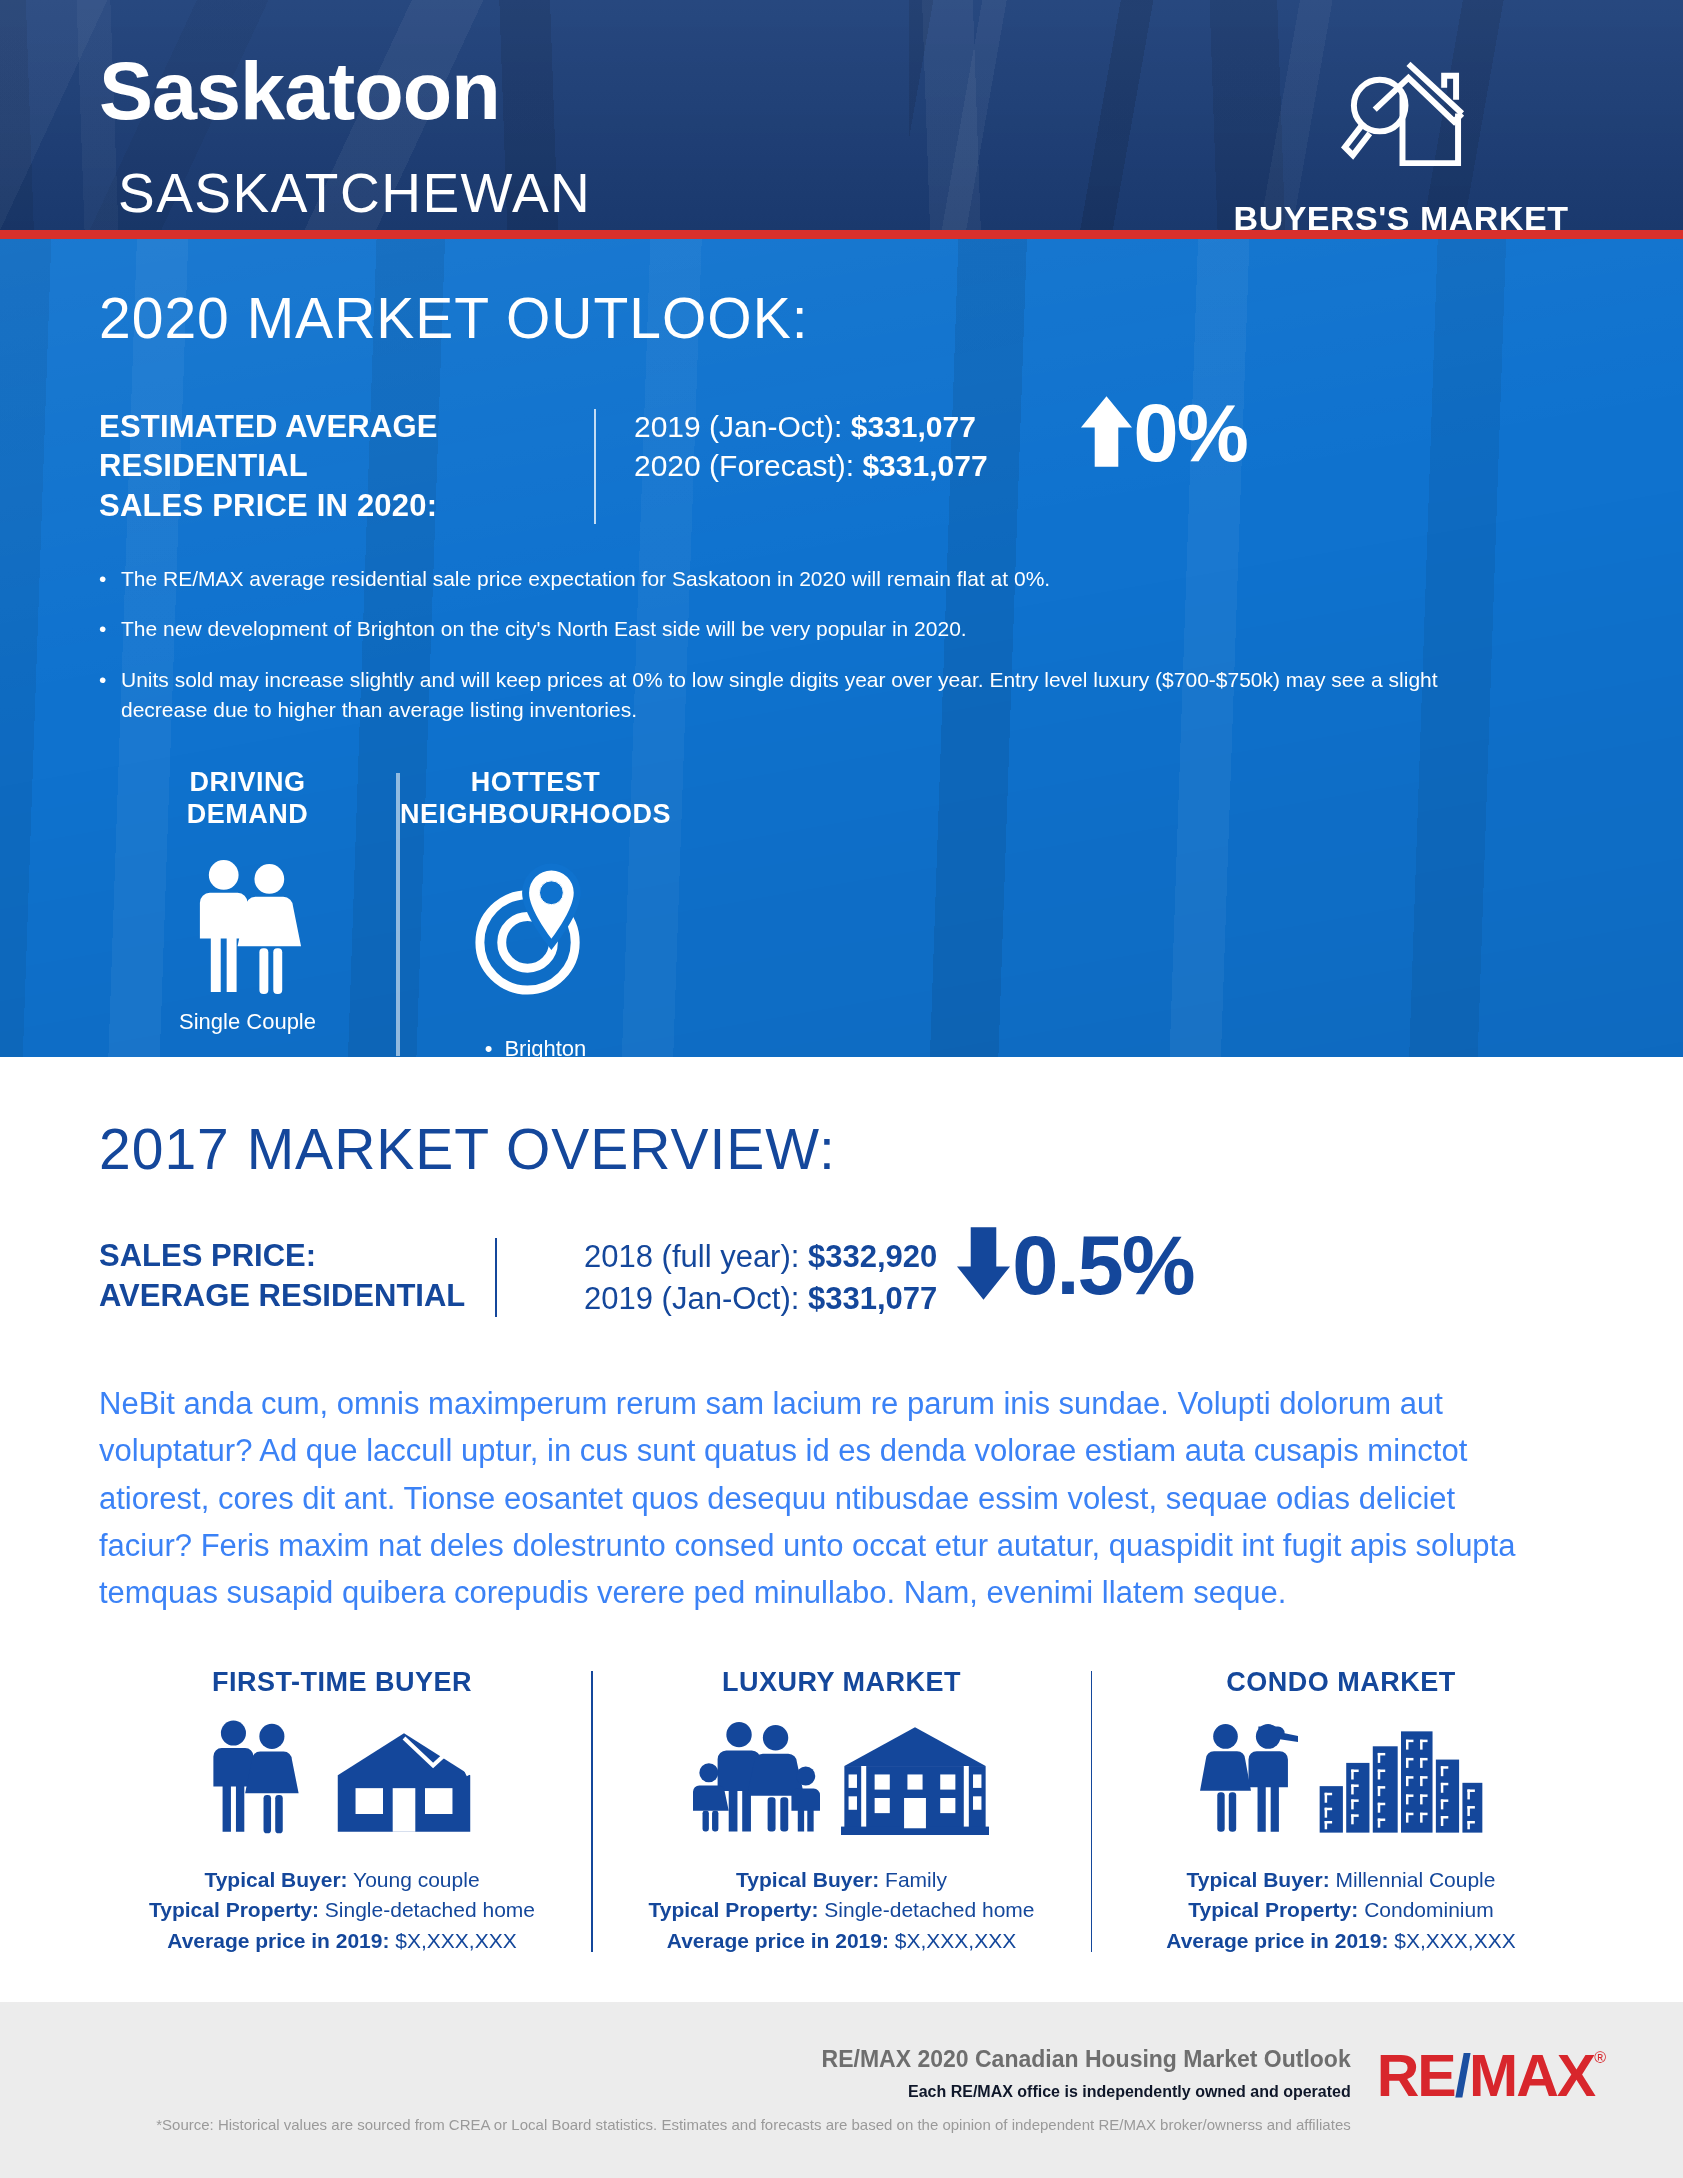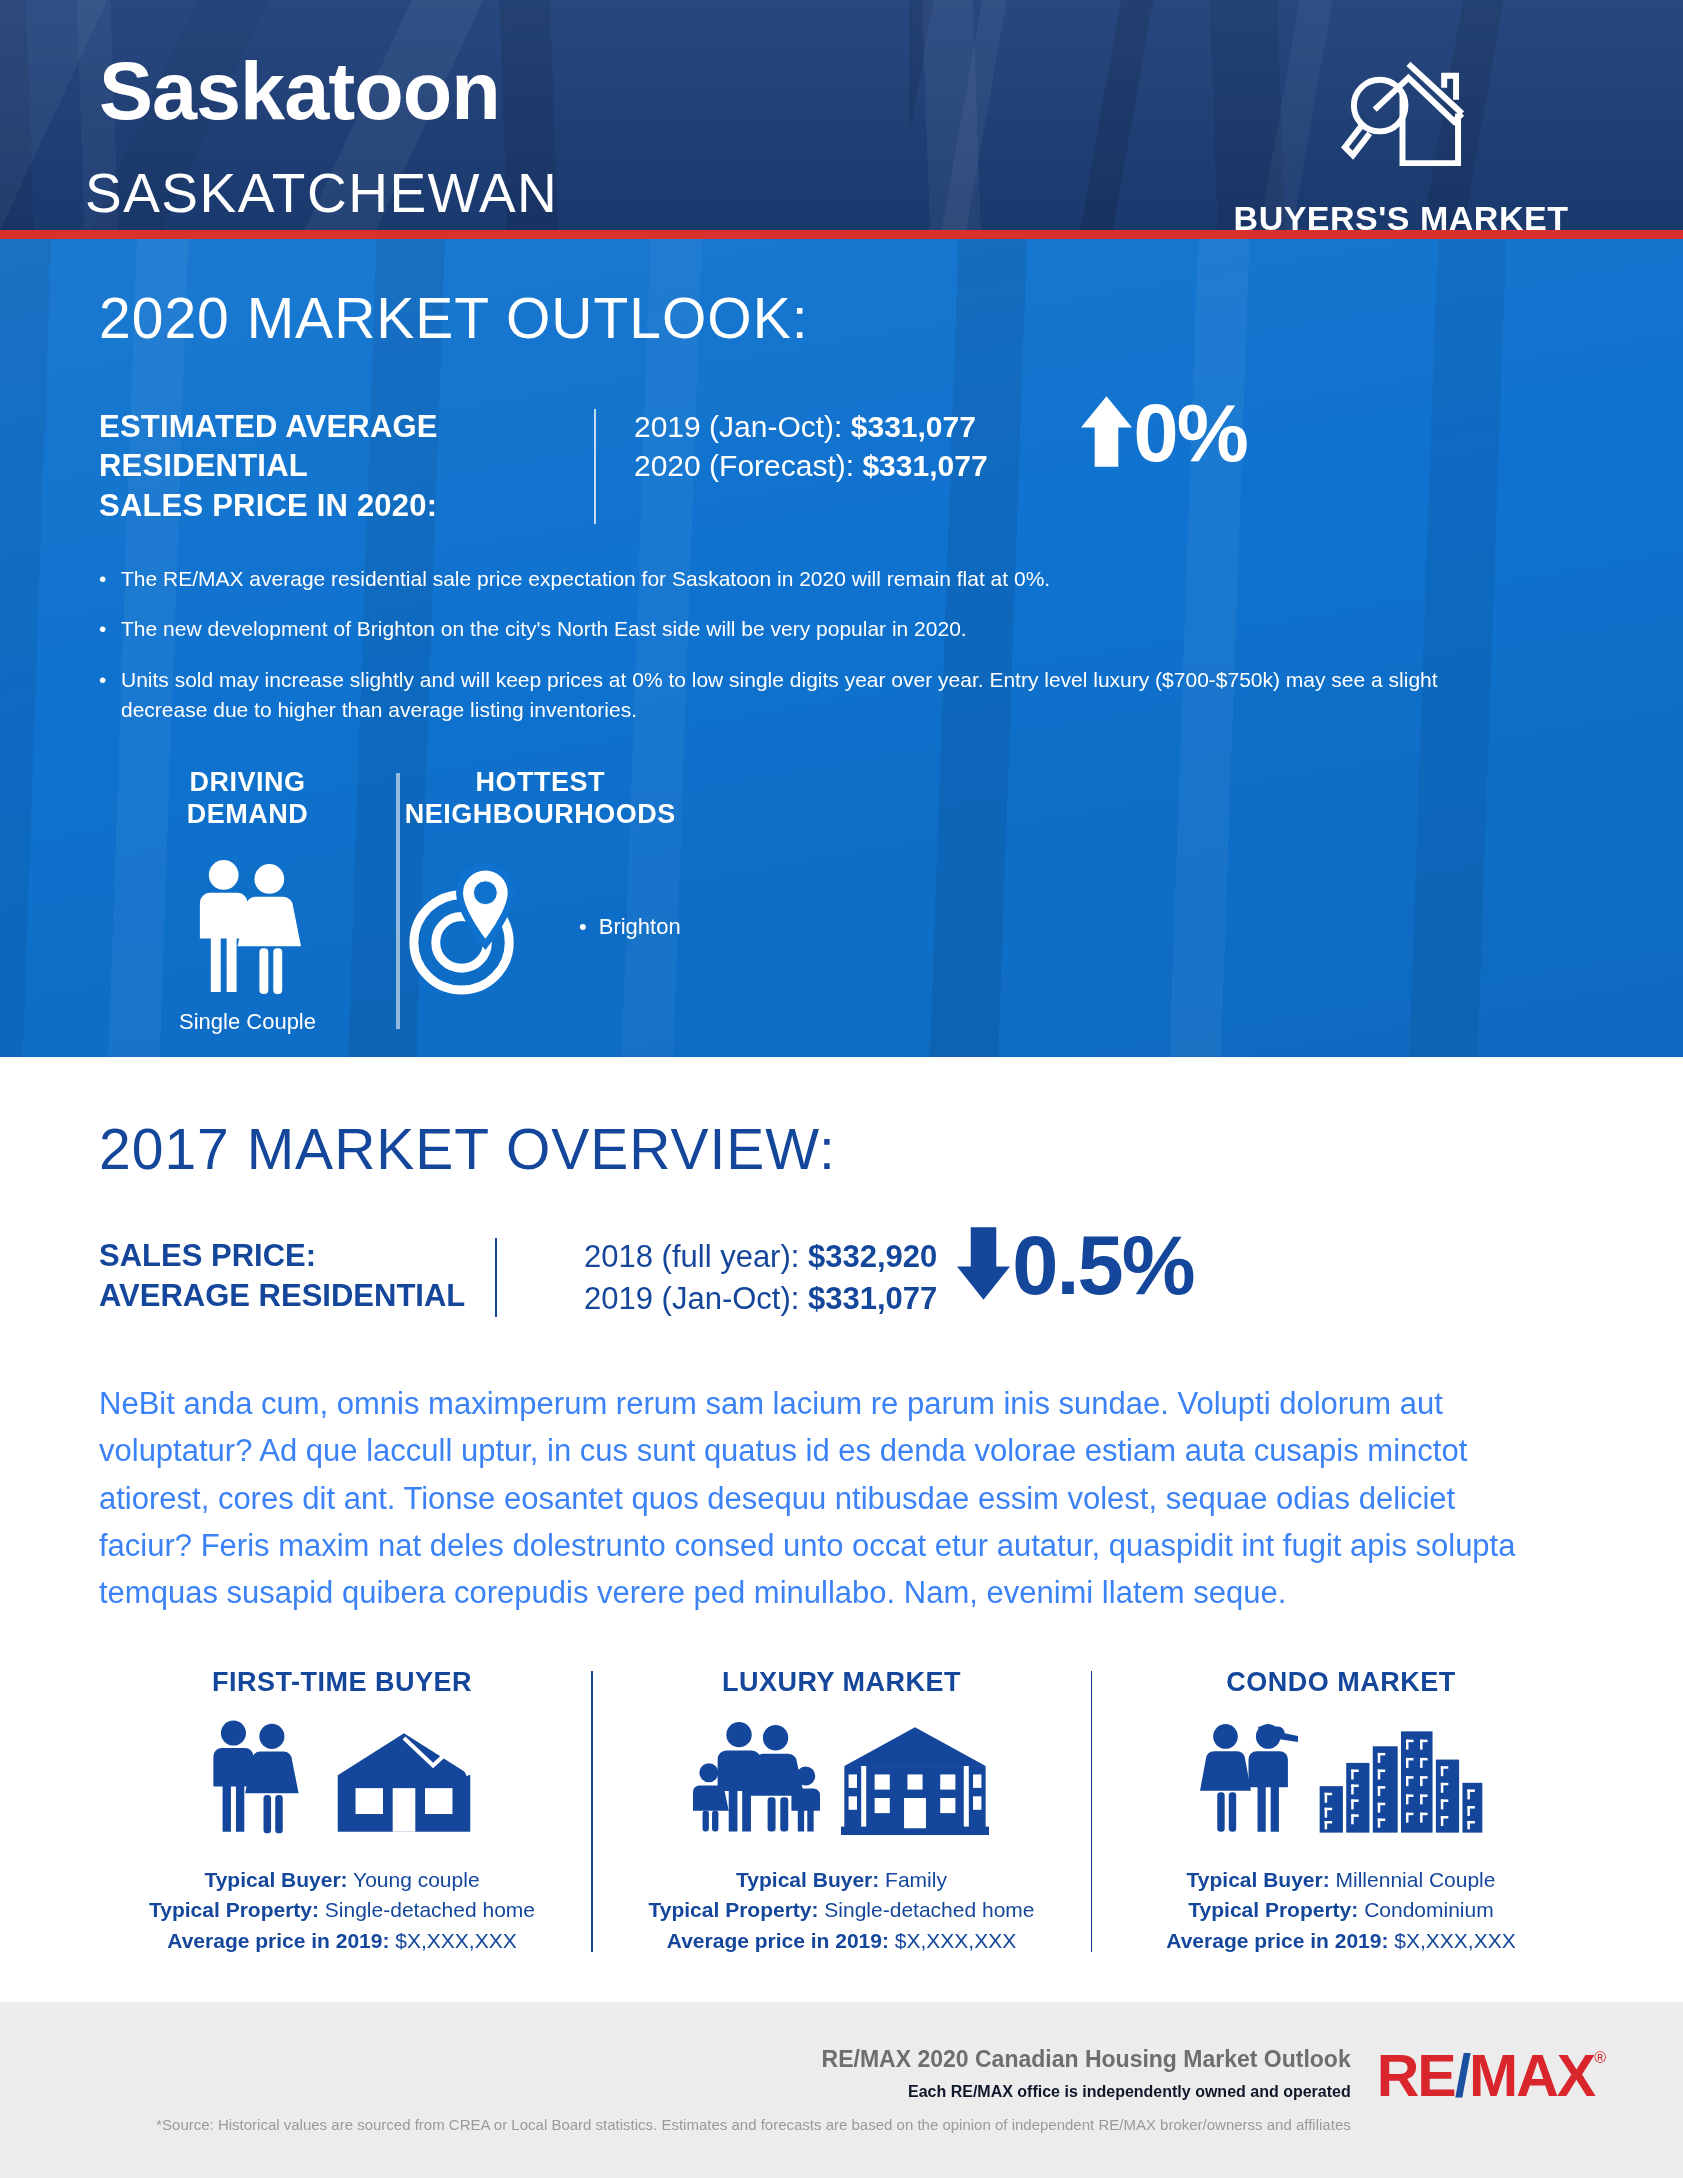--- a/index.html
+++ b/index.html
@@ -42,21 +42,21 @@
                       rgba(255,255,255,.045) 48% 52%, transparent 52% 68%,
                       rgba(0,0,0,.10) 68% 73%, transparent 73% 100%);
   }
   .header-inner { position:relative; height:100%; }
   .city-name {
     position:absolute; left:99px; top:51px;
     font-size:81px; font-weight:bold; color:#fff;
     letter-spacing:-1px; line-height:1;
   }
   .province {
-    position:absolute; left:85px; top:166px;
+    position:absolute; left:118px; top:166px;
     font-size:55px; color:#fff; font-weight:300;
     letter-spacing:1.5px; line-height:1;
   }
   .market-badge {
     position:absolute; right:74px; top:54px;
     width:416px; text-align:center;
   }
   .badge-icon { display:block; margin:0 auto 14px; }
   .badge-label {
     font-size:34px; font-weight:bold; color:#fff;
@@ -116,21 +116,21 @@
   .sep-v {
     width:2px; background:rgba(255,255,255,.55);
     align-self:stretch; margin:6px 0;
   }
   .panel-b-title {
     font-size:27px; font-weight:bold; line-height:1.18;
     letter-spacing:0.5px; margin-bottom:26px; white-space:pre-line;
   }
   .panel-b-icon { height:139px; display:flex; align-items:center; justify-content:center; }
   .panel-b-cap { font-size:22px; font-weight:300; margin-top:13px; }
-  .hood-body { display:flex; align-items:center; justify-content:center; gap:40px; }
+  .hood-body { display:flex; align-items:center; justify-content:center; gap:40px;flex-direction:column; }
   .hood-list { font-size:22px; font-weight:300; text-align:left; }
   .hood-list li { list-style:none; }
   .hood-list li:before { content:"\2022"; margin-right:12px; }
 
   
   .white-section { position:relative; padding:61px 99px 0; color:#14479b; }
   .overview-title {
     font-size:57px; font-weight:300; letter-spacing:1px;
     color:#14479b; line-height:1.1; margin-bottom:55px;
   }

